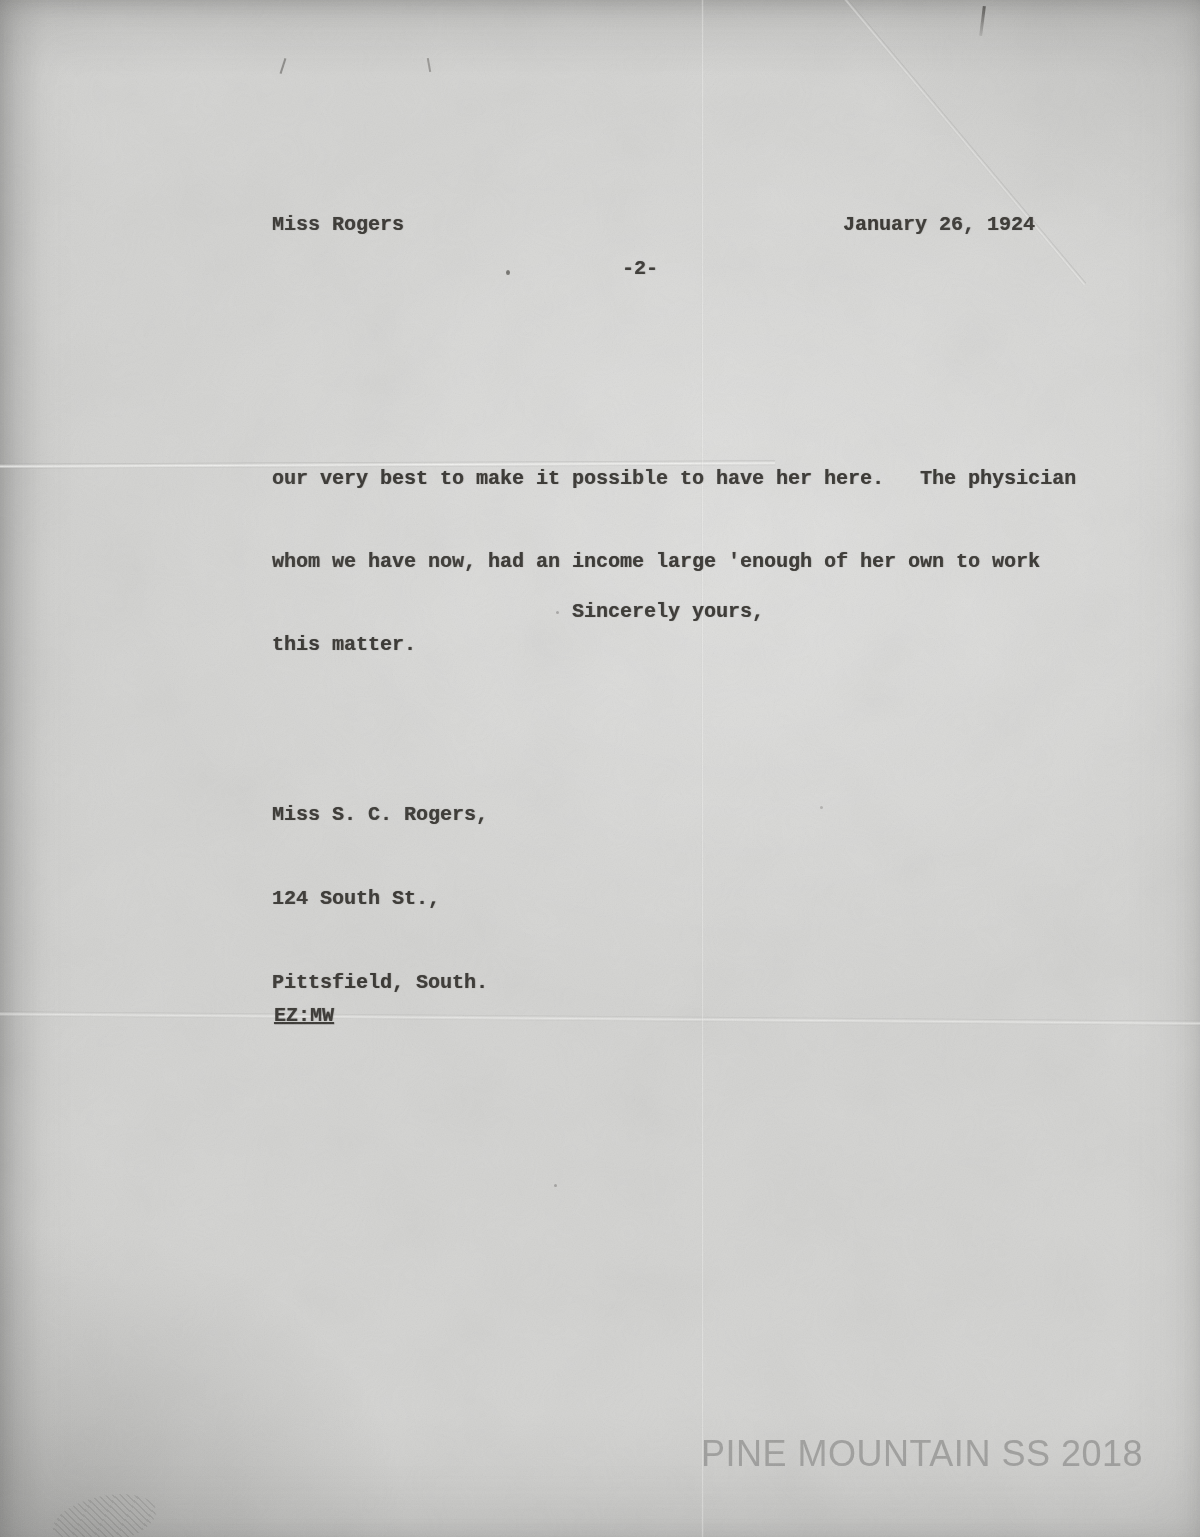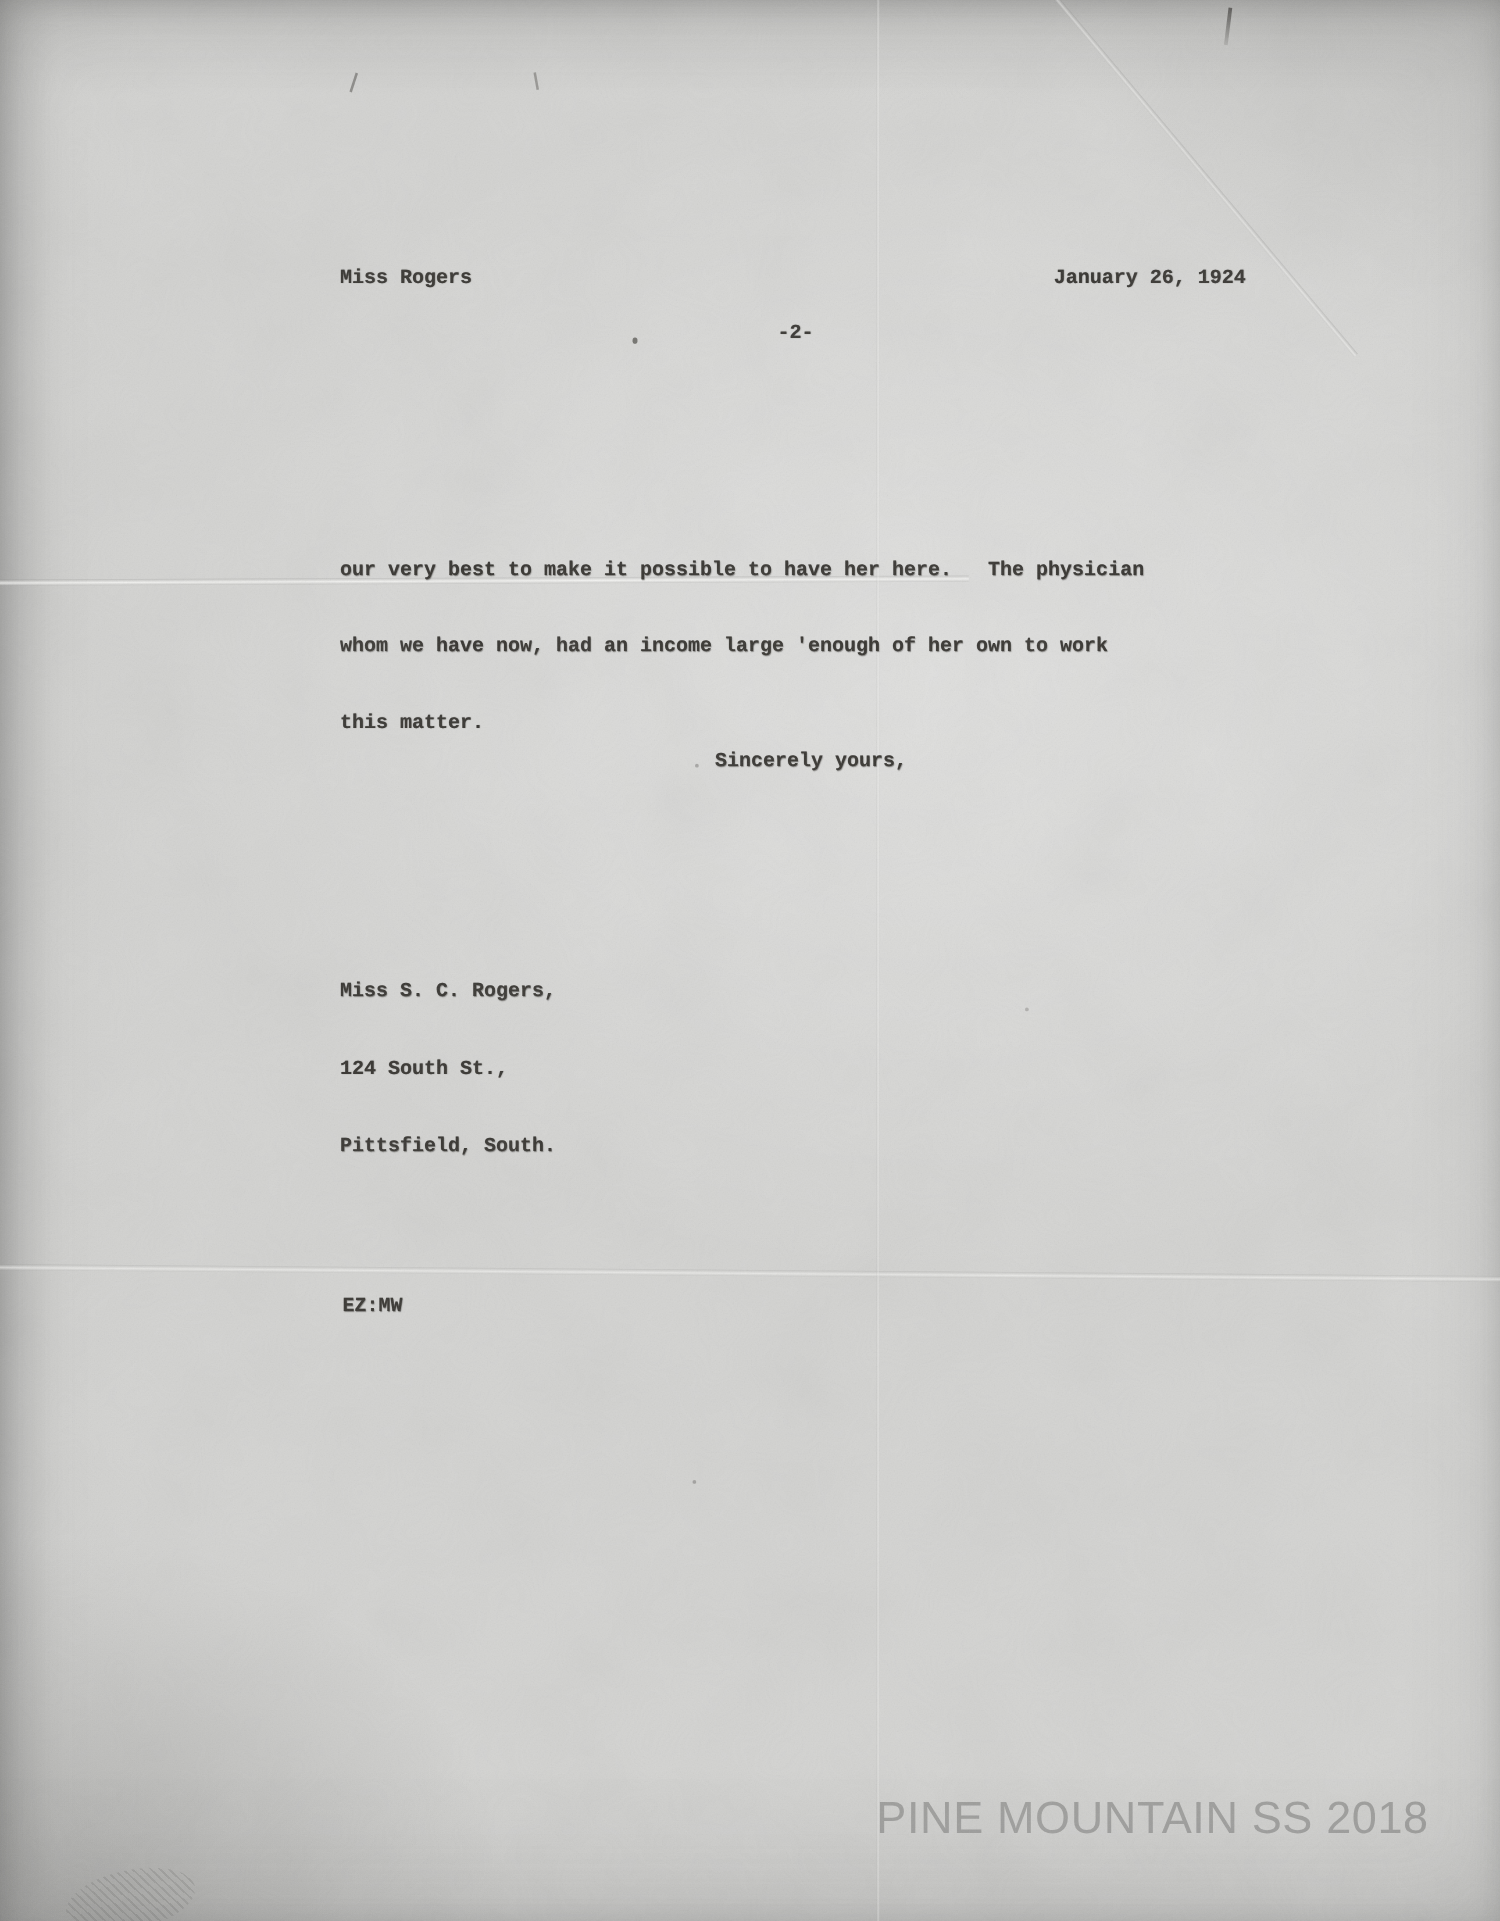--- a/index.html
+++ b/index.html
@@ -20,27 +20,27 @@
       inset 0 0 70px rgba(100,100,98,0.22),
       inset 18px 0 32px -18px rgba(90,90,88,0.35),
       inset 0 14px 26px -14px rgba(95,95,93,0.30),
       inset -10px 0 28px -14px rgba(100,100,98,0.22);
     overflow: hidden;
     font-family: "Liberation Mono", "DejaVu Sans Mono", monospace;
   }
   .typed {
     position: absolute;
     color: #35332f;
-    font-size: 16px;
+    font-size: 20px;
     font-weight: 700;
     letter-spacing: 0px;
     white-space: pre;
     text-shadow: 0.4px 0.4px 0.9px rgba(50,48,44,0.55), -0.2px 0 0.5px rgba(50,48,44,0.30);
   }
-  .typed .line { height: 25px; line-height: 25px; }
+  .typed .line { height: 25px; line-height: 25px; margin-top: 12px; }
   .recipient .line { height: 26px; line-height: 26px; }
   
   .crease-h1 {
     position: absolute; top: 462px; left: 0; width: 775px; height: 5px;
     background: linear-gradient(180deg, rgba(115,115,113,0.22), rgba(250,250,248,0.75) 55%, rgba(120,120,118,0.14));
     transform: rotate(-0.25deg);
   }
   .crease-h2 {
     position: absolute; top: 1016px; left: 0; width: 1200px; height: 5px;
     background: linear-gradient(180deg, rgba(120,120,118,0.16), rgba(248,248,246,0.55) 55%, rgba(120,120,118,0.10));
@@ -127,21 +127,21 @@
   </div>
 
   <div class="typed" style="left:572px; top:600px;">Sincerely yours,</div>
 
   <div class="typed recipient" style="left:272px; top:744px;">
     <div class="line">Miss S. C. Rogers,</div>
     <div class="line">124 South St.,</div>
     <div class="line">Pittsfield, South.</div>
   </div>
 
-  <div class="typed" style="left:274px; top:1036px;">EZ:MW</div>
+  <div class="typed" style="left:274px; top:1004px;text-decoration:underline;">EZ:MW</div>
 
   <div class="watermark">PINE MOUNTAIN SS 2018</div>
 
   <svg class="grain-svg" width="1200" height="1537">
     <filter id="fineGrain">
       <feTurbulence type="fractalNoise" baseFrequency="0.9" numOctaves="2" stitchTiles="stitch"></feTurbulence>
       <feColorMatrix type="saturate" values="0"></feColorMatrix>
     </filter>
     <filter id="mottle">
       <feTurbulence type="fractalNoise" baseFrequency="0.012" numOctaves="3" seed="7" stitchTiles="stitch"></feTurbulence>

